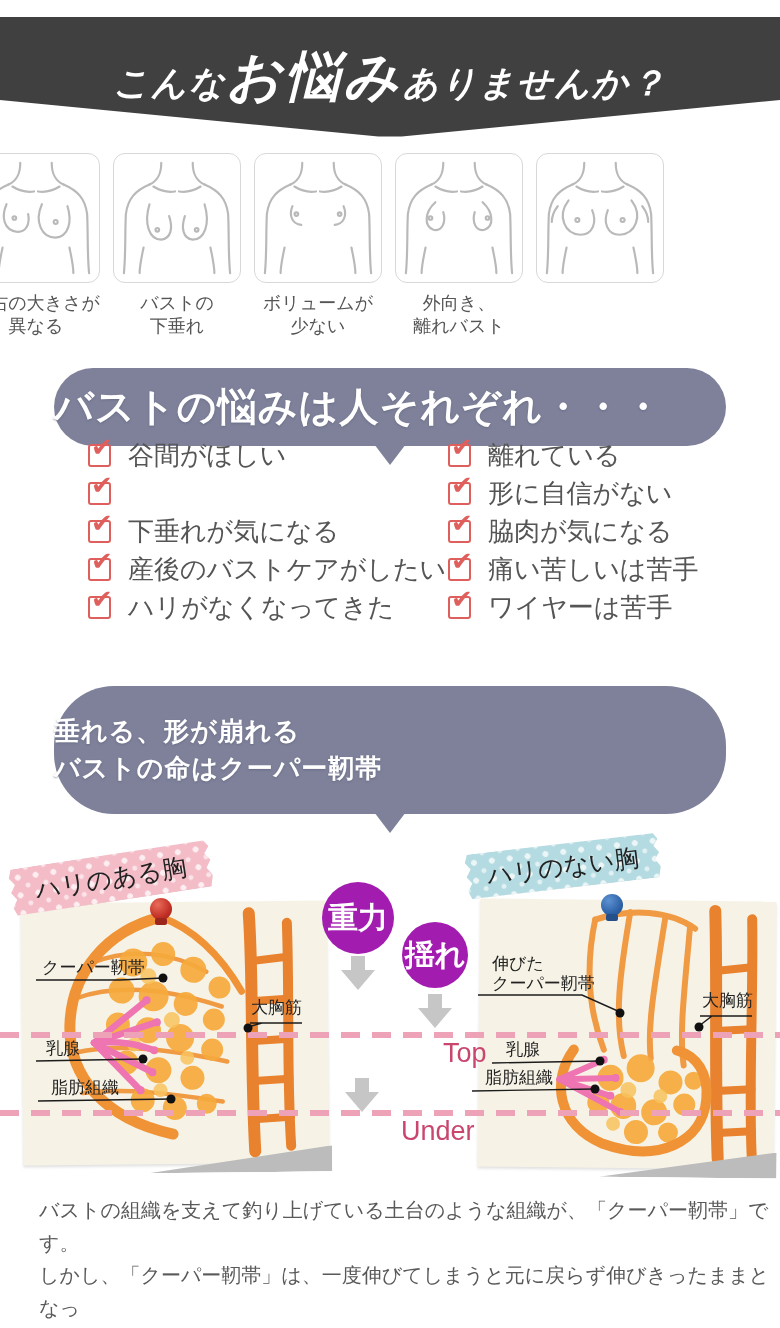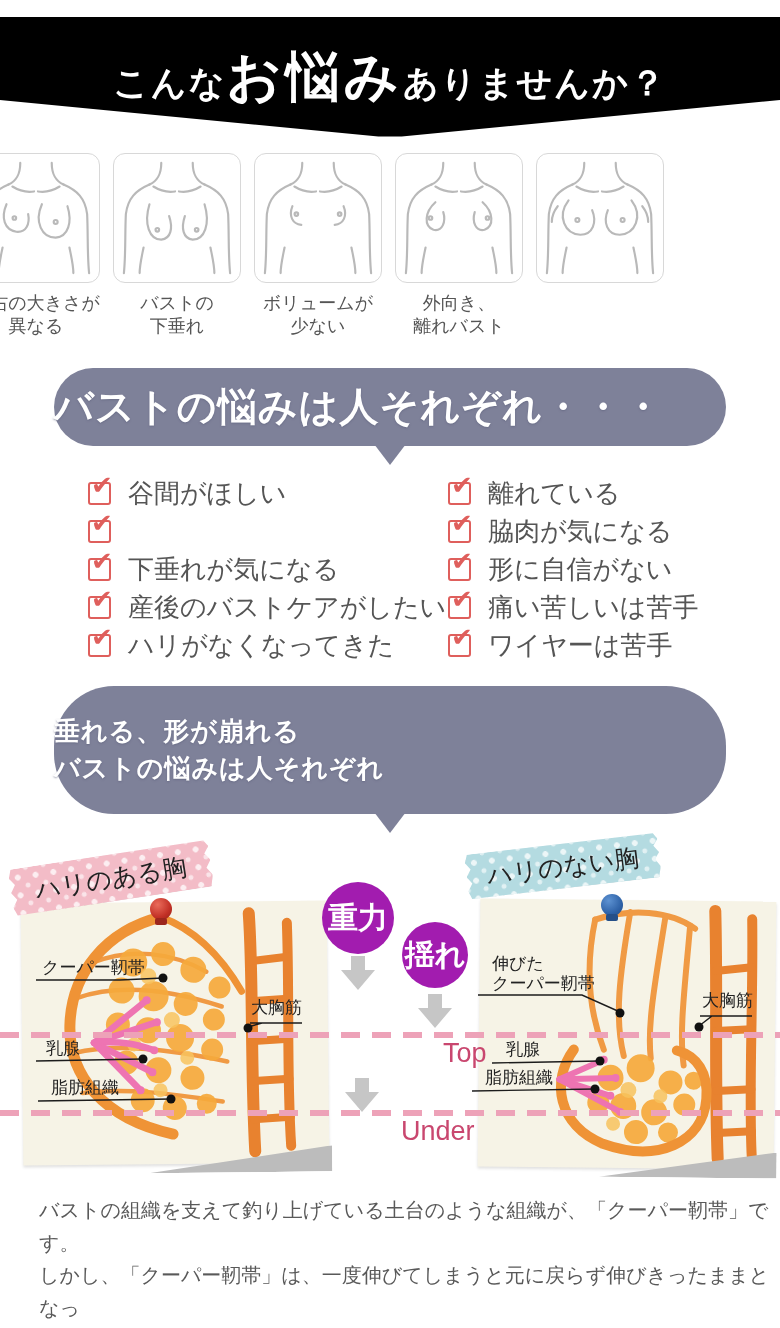--- a/index.html
+++ b/index.html
@@ -1,22 +1,22 @@
 <!DOCTYPE html>
 <html><head>
 <meta charset="utf-8">
 <style>
   html,body{margin:0;padding:0;background:#fff;}
   .page{position:relative;width:780px;height:1328px;background:#fff;overflow:hidden;
         font-family:"Liberation Sans","DejaVu Sans",sans-serif;color:#555;}
 
   
-  .hdr{position:absolute;left:0;top:17px;width:780px;height:122px;background:#000000;
+  .hdr{position:absolute;left:0;top:17px;width:780px;height:122px;background:#404040;
        clip-path:polygon(0 0,100% 0,100% 68%,51.5% 98%,48.5% 98%,0 68%);
-       display:flex;align-items:flex-start;justify-content:center;}
+       display:flex;align-items:flex-start;justify-content:center;font-style:italic;}
   .hdr-inner{display:flex;align-items:baseline;margin-top:24px;color:#fff;font-weight:bold;letter-spacing:2px;}
   .hdr-sm{font-size:35px;}
   .hdr-lg{font-size:54px;letter-spacing:4px;}
 
   
   .concerns{position:absolute;left:0;top:153px;width:636px;display:flex;justify-content:center;gap:13px;}
   .card{width:128px;}
   .card-box{width:126px;height:128px;border:1px solid #d8d8d8;border-radius:12px;background:#fff;
             display:flex;align-items:center;justify-content:center;}
   .card-box svg{width:118px;height:118px;}
@@ -26,21 +26,21 @@
   .pill{position:absolute;left:54px;width:672px;background:#7e8199;border-radius:60px;
         color:#fff;font-weight:bold;text-align:left;
         display:flex;flex-direction:column;justify-content:center;}
   .pill:after{content:"";position:absolute;left:50%;bottom:-19px;transform:translateX(-50%);
         border-left:16px solid transparent;border-right:16px solid transparent;border-top:21px solid #7e8199;}
   .pill1{top:368px;height:78px;font-size:39px;letter-spacing:1px;}
   .pill2{top:686px;height:128px;font-size:26px;line-height:1.42;letter-spacing:1px;}
   .pill .shadowed{text-shadow:0 1px 2px rgba(90,93,120,.55);}
 
   
-  .checklist{position:absolute;left:0;top:479px;width:767px;height:200px;}
+  .checklist{position:absolute;left:0;top:441px;width:767px;height:200px;}
   .chk-col{position:absolute;top:0;list-style:none;margin:0;padding:0;}
   .chk-col.left{left:88px;} .chk-col.right{left:448px;}
   .chk-col li{display:flex;align-items:center;height:28px;margin-bottom:10px;font-size:26px;color:#555;}
   .chk-box{position:relative;width:19px;height:19px;border:2px solid #df5f5c;border-radius:3px;
            margin-right:17px;flex:0 0 auto;}
   .chk-box:after{content:"✔";position:absolute;left:1px;top:-14px;font-size:26px;font-weight:bold;color:#df5f5c;}
 
   
   .diagram{position:absolute;left:0;top:840px;width:780px;height:352px;}
   .paper{position:absolute;background:#f6f3e6;box-shadow:0 2px 3px rgba(0,0,0,.12);z-index:1;}
@@ -251,40 +251,40 @@
           <span>ハリがなくなってきた</span>
         </li>
     </ul>
     <ul class="chk-col right">
       <li>
           <span class="chk-box"></span>
           <span>離れている</span>
         </li>
       <li>
           <span class="chk-box"></span>
+          <span>形に自信がない</span>
+        </li>
+      <li>
+          <span class="chk-box"></span>
           <span>脇肉が気になる</span>
-        </li>
-      <li>
-          <span class="chk-box"></span>
-          <span>形に自信がない</span>
         </li>
       <li>
           <span class="chk-box"></span>
           <span>痛い苦しいは苦手</span>
         </li>
       <li>
           <span class="chk-box"></span>
           <span>ワイヤーは苦手</span>
         </li>
     </ul>
   </div>
 
   <div class="pill pill2">
     <span class="shadowed">垂れる、形が崩れる</span>
-    <span class="shadowed">バストの悩みは人それぞれ</span>
+    <span class="shadowed">バストの命はクーパー靭帯</span>
   </div>
 
   <div class="diagram">
 
     <div class="paper paper-left">
       <svg viewBox="0 0 306 262">
         <g stroke="#e8822f" fill="none" stroke-linecap="round">
           <path d="M228,12 C232,80 228,160 232,250" stroke-width="12"></path>
           <path d="M266,22 C268,95 264,175 268,245" stroke-width="10"></path>
           <path d="M228,60 L266,56 M230,100 L266,98 M230,140 L267,138 M230,180 L267,178 M231,218 L268,216" stroke-width="8"></path>

